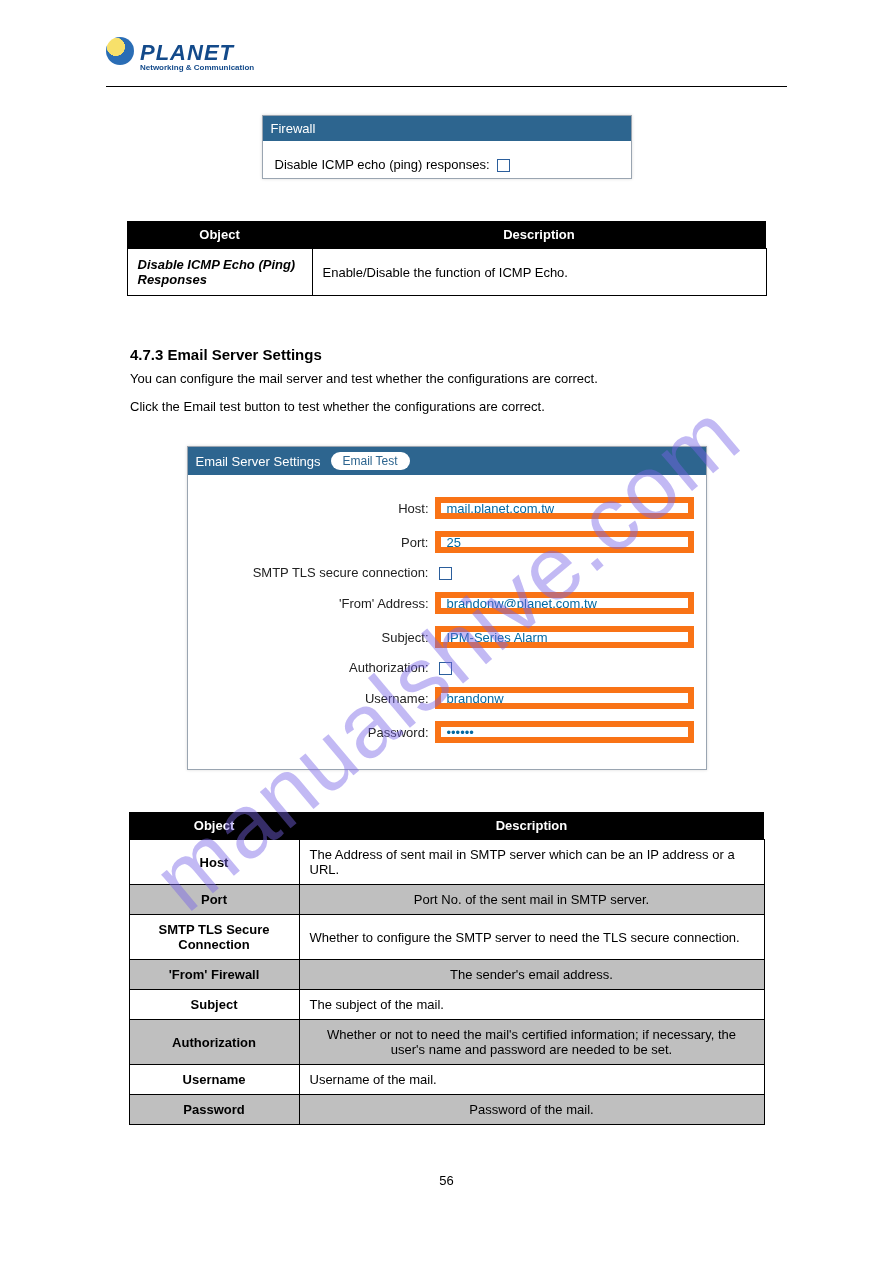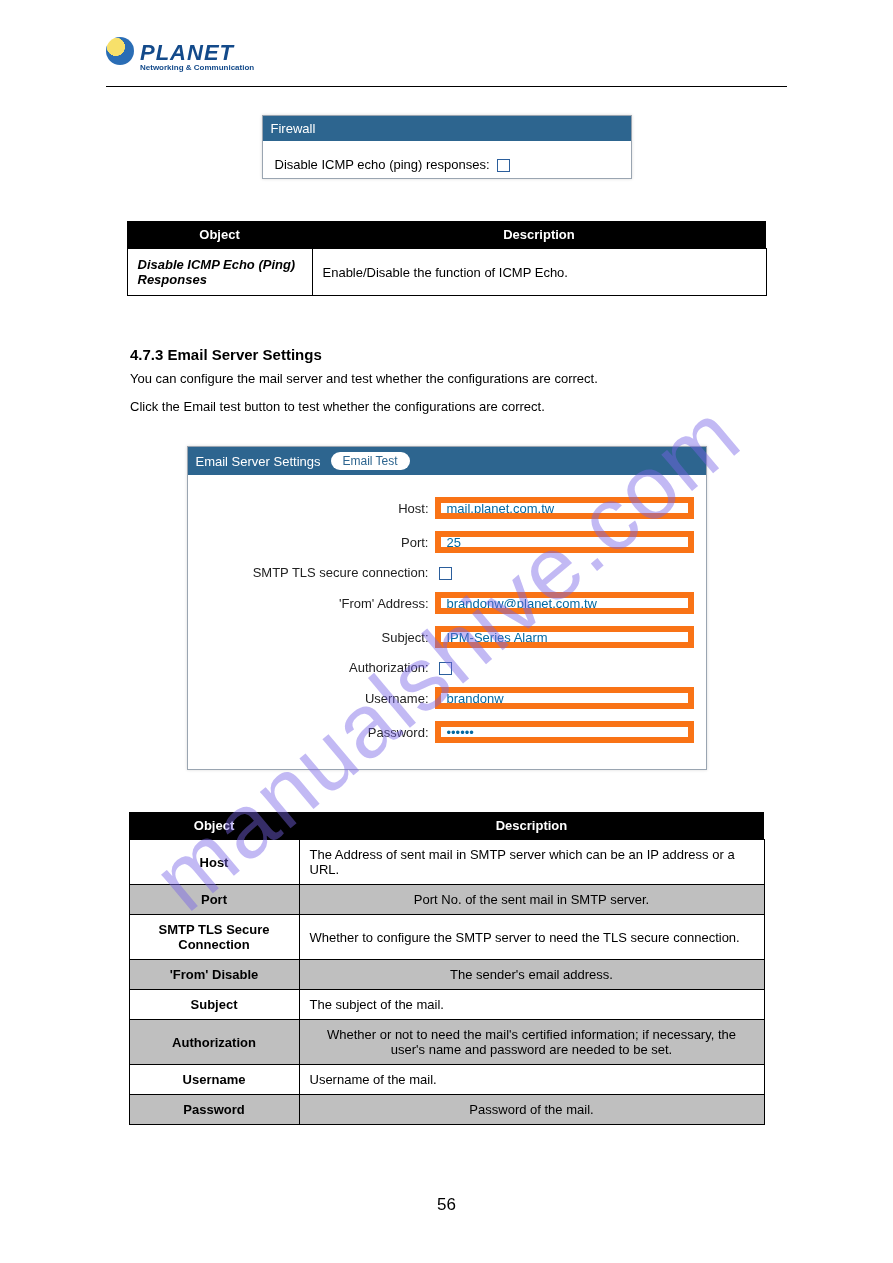--- a/index.html
+++ b/index.html
@@ -193,22 +193,22 @@
     font-size: 90px;
     font-weight: 400;
     color: rgba(120,100,230,0.45);
     pointer-events: none;
     white-space: nowrap;
     letter-spacing: 2px;
     z-index: 50;
   }
   .footer {
     text-align: center;
-    font-size: 17px;
-    margin-top: 70px;
+    font-size: 13px;
+    margin-top: 48px;
   }
 </style>
 </head>
 <body>
 
 <div class="page">
 
   <div class="watermark">manualshive.com</div>
 
   <div class="header-area">
@@ -306,21 +306,21 @@
           </tr>
       <tr class="alt">
             <td class="obj-cell">Port</td>
             <td>Port No. of the sent mail in SMTP server.</td>
           </tr>
       <tr>
             <td class="obj-cell">SMTP TLS Secure Connection</td>
             <td>Whether to configure the SMTP server to need the TLS secure connection.</td>
           </tr>
       <tr class="alt">
-            <td class="obj-cell">'From' Disable</td>
+            <td class="obj-cell">'From' Firewall</td>
             <td>The sender's email address.</td>
           </tr>
       <tr>
             <td class="obj-cell">Subject</td>
             <td>The subject of the mail.</td>
           </tr>
       <tr class="alt">
             <td class="obj-cell">Authorization</td>
             <td>Whether or not to need the mail's certified information; if necessary, the user's name and password are needed to be set.</td>
           </tr>

